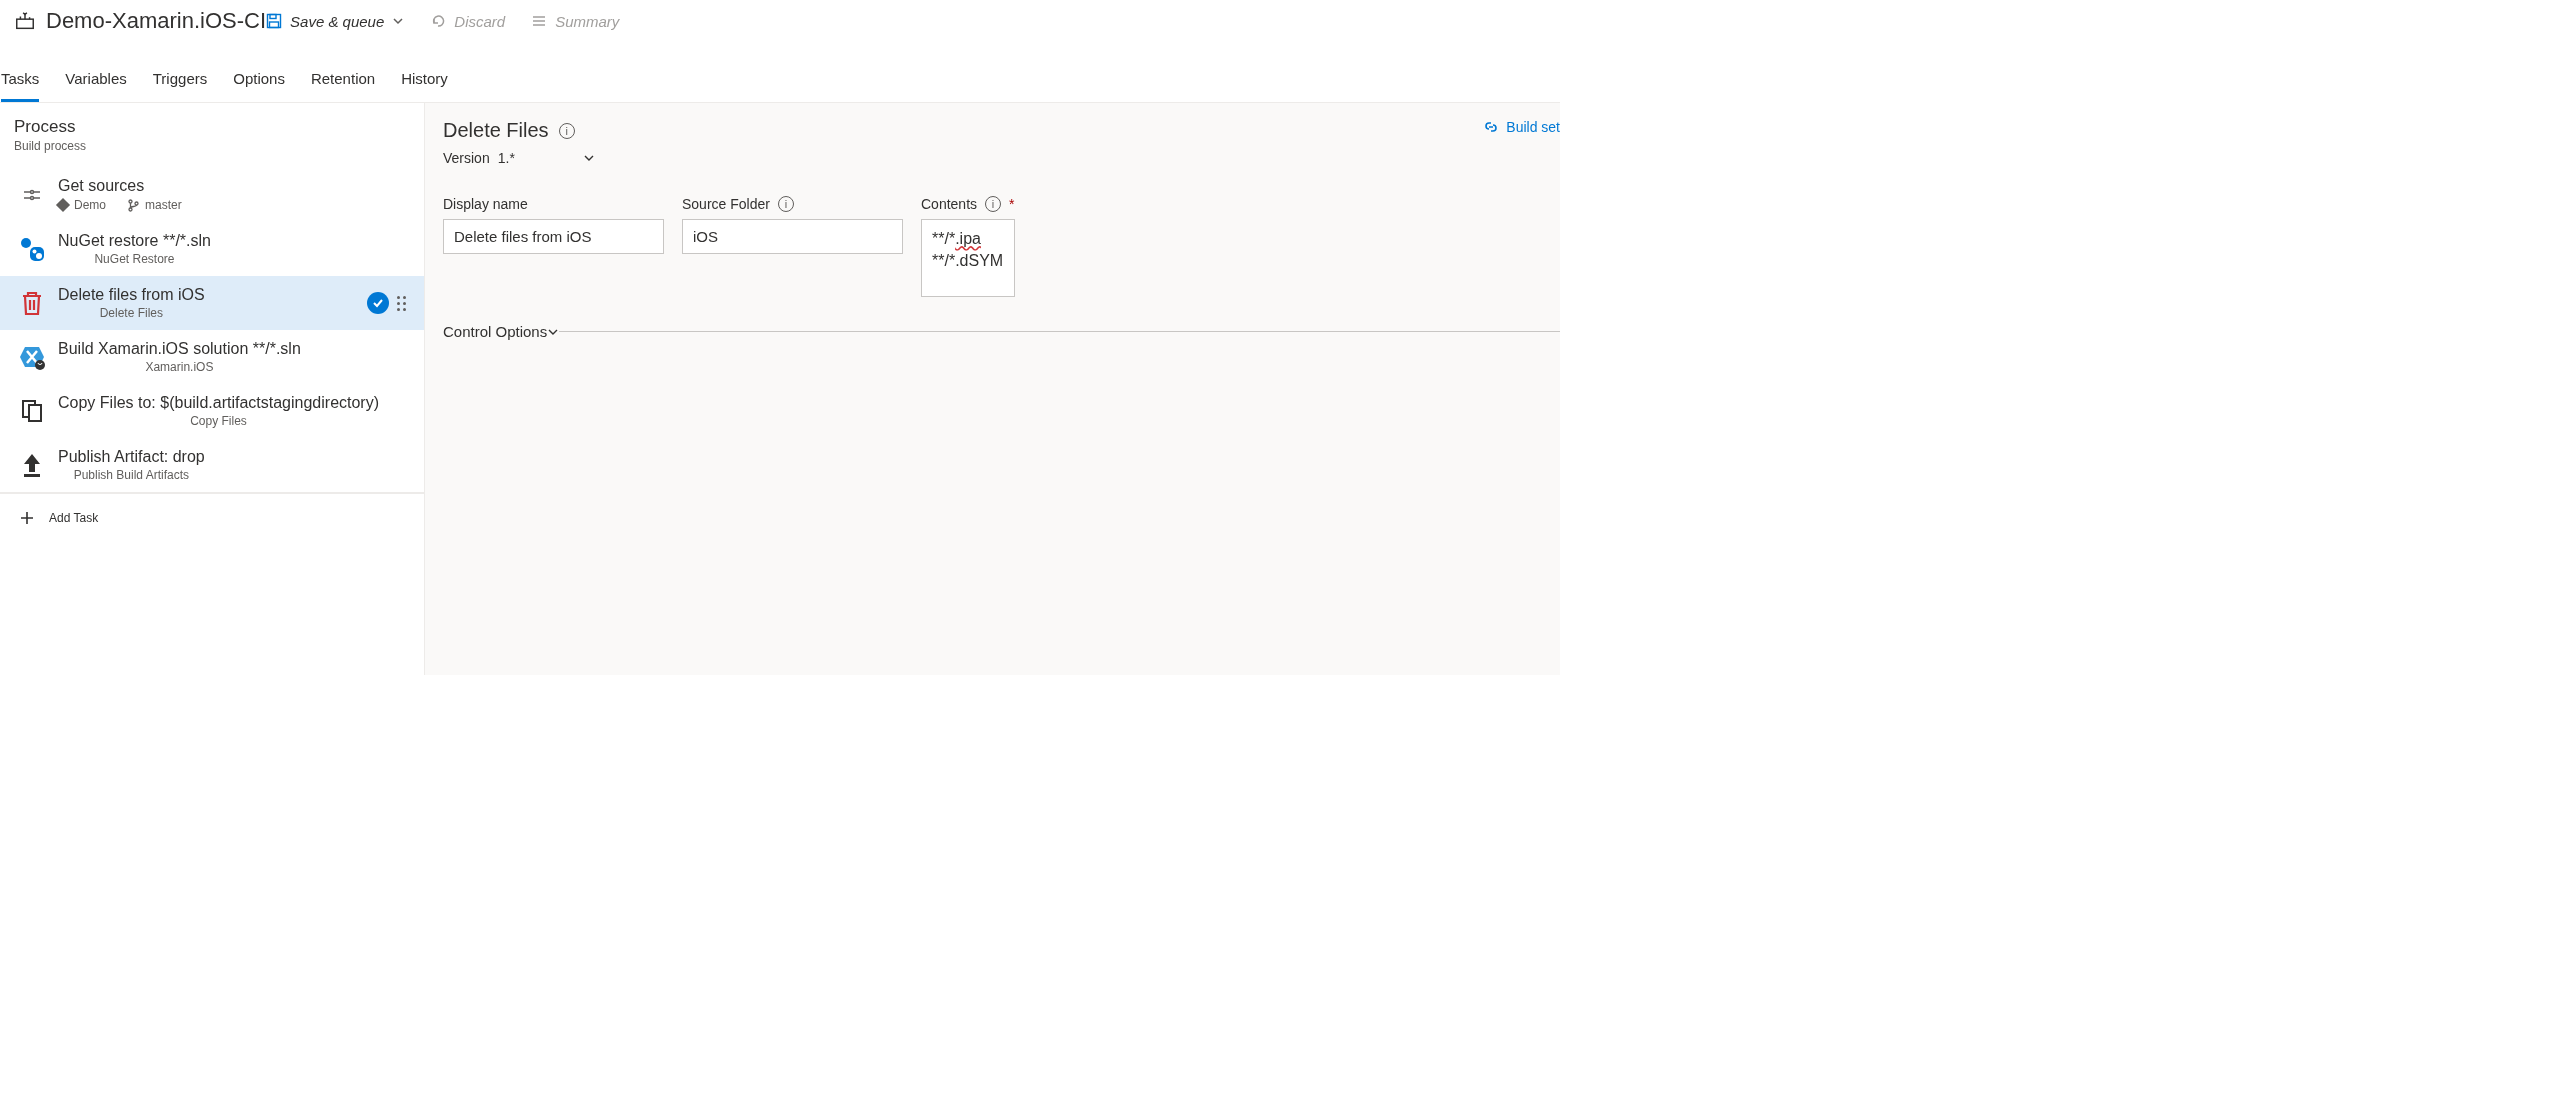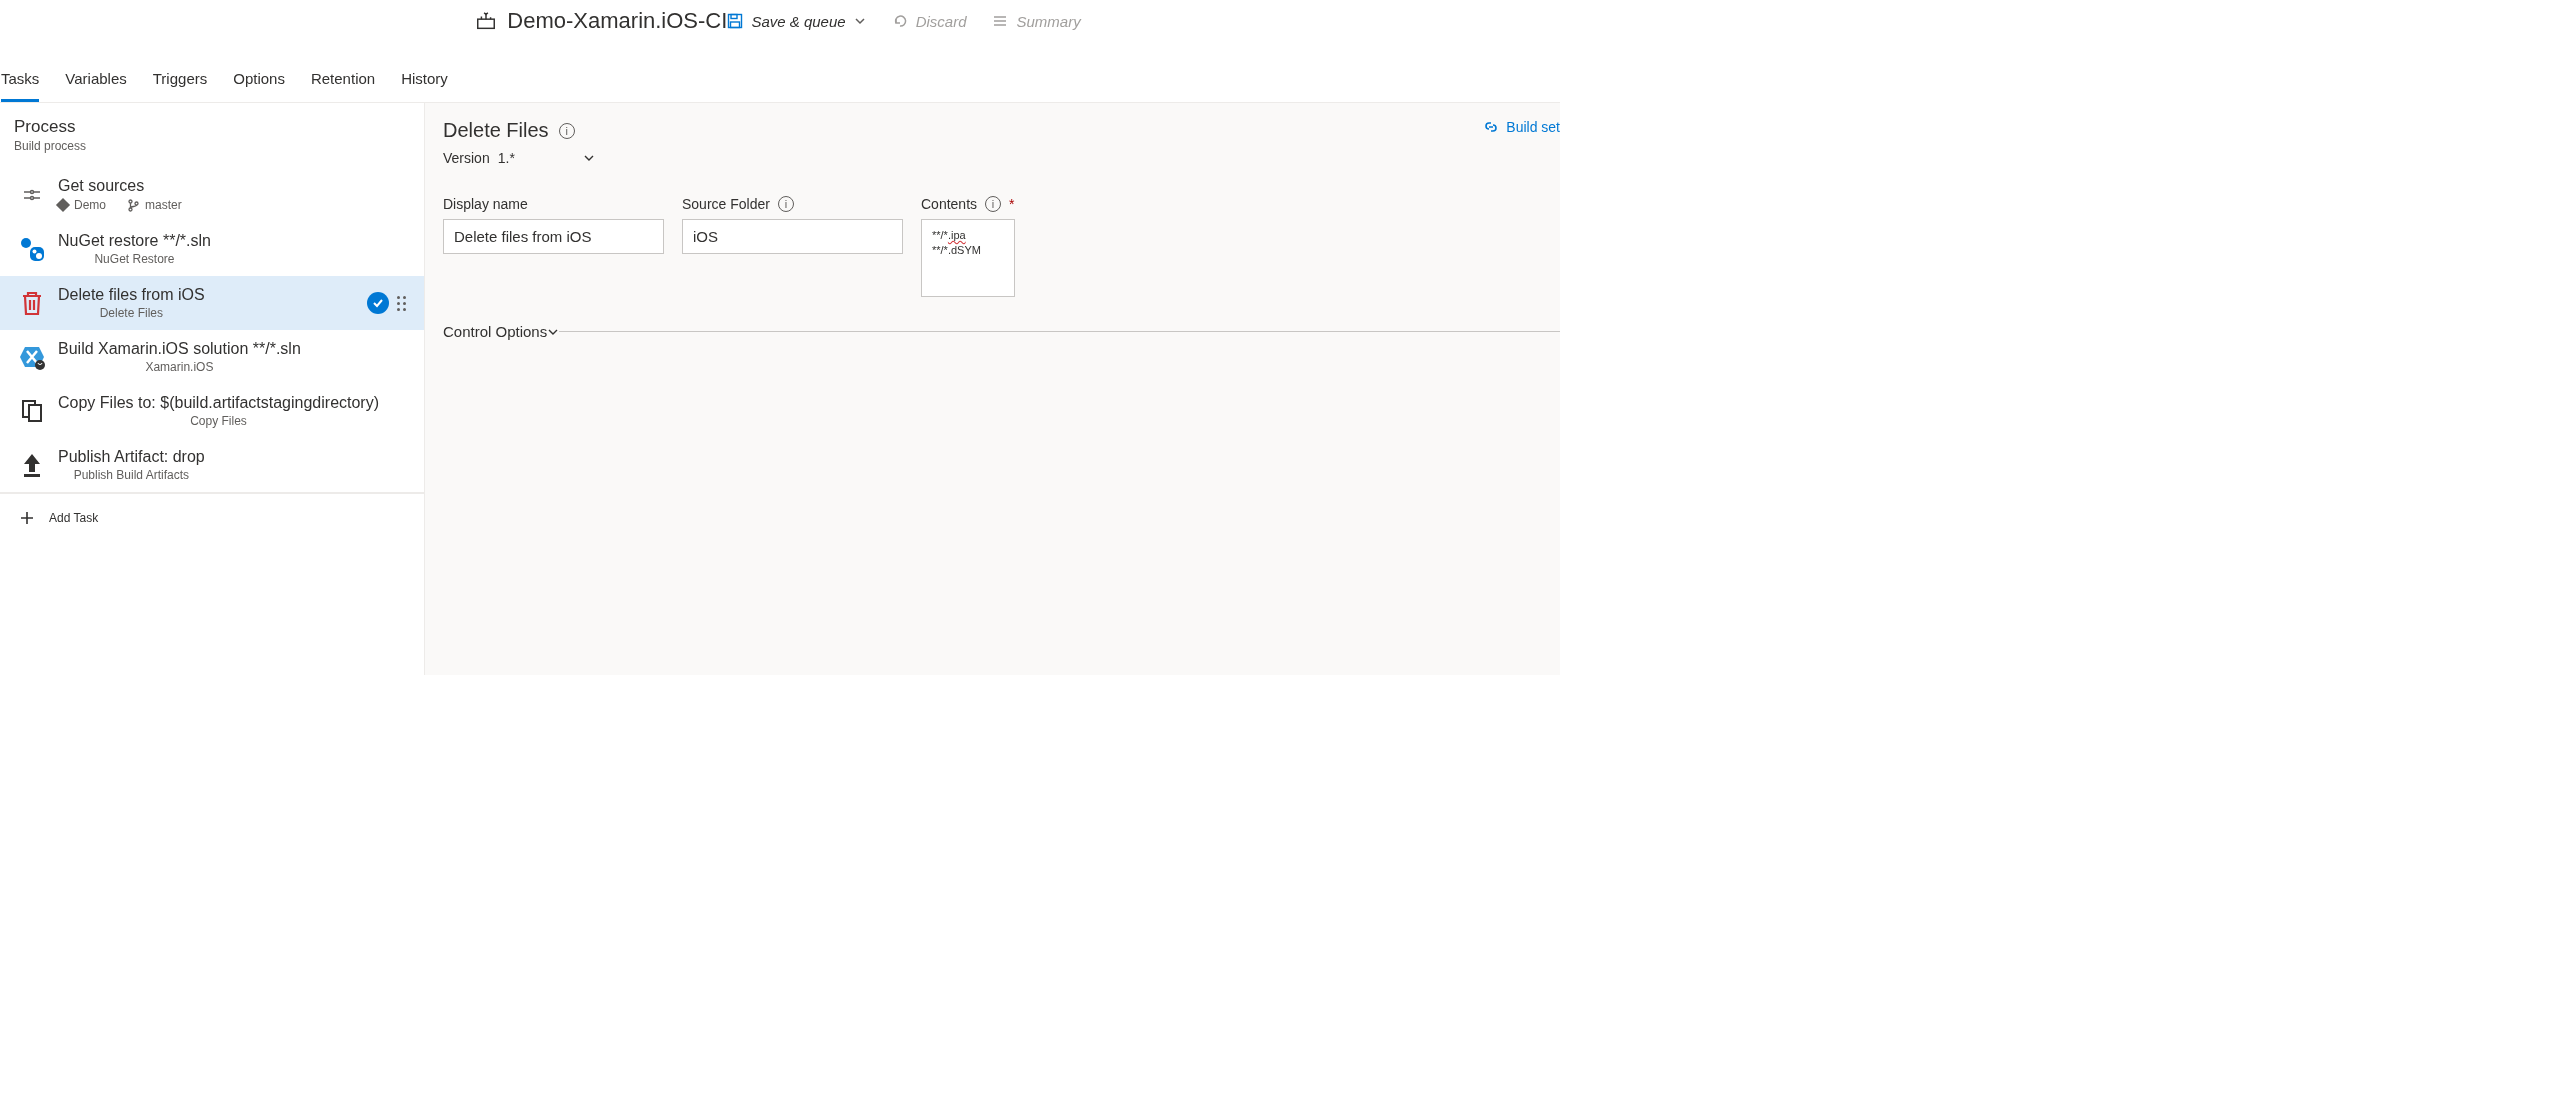--- a/index.html
+++ b/index.html
@@ -1,20 +1,20 @@
 <!DOCTYPE html>
 <html><head>
 <meta charset="utf-8">
 <style>
   * { box-sizing: border-box; margin:0; padding:0; }
   html,body { width:100%; height:100%; font-family:"Segoe UI",Arial,sans-serif; color:#323130; background:#fff; overflow:hidden; }
   .root { width:1560px; height:675px; display:flex; flex-direction:column; }
 
   
-  .header { display:flex; align-items:center; justify-content:center; padding:8px 18px 0 14px; }
+  .header { display:flex; align-items:center; justify-content:flex-start; padding:8px 18px 0 14px; }
   .header-left { display:flex; align-items:center; gap:10px; }
   .pipeline-icon { width:22px; height:22px; display:inline-flex; align-items:center; justify-content:center; }
   .pipeline-title { font-size:22px; font-weight:400; color:#323130; }
   .header-right { display:flex; align-items:center; gap:26px; font-size:15px; }
   .toolbar-btn { display:flex; align-items:center; gap:8px; color:#323130; cursor:pointer;font-style:italic; }
   .toolbar-btn.disabled { color:#a19f9d; cursor:default; }
   .save-ico { color:#0078d4; font-size:16px; }
   .chev { color:#605e5c; }
 
   
@@ -60,21 +60,21 @@
   .info-ico { width:16px; height:16px; border:1px solid #605e5c; border-radius:50%; display:inline-flex; align-items:center; justify-content:center; font-size:11px; color:#605e5c; }
   .version-line { font-size:14px; color:#323130; display:flex; align-items:center; gap:8px; }
   .version-line .chev-v { margin-left:60px; }
   .link-settings { color:#0078d4; font-size:14px; display:flex; align-items:center; gap:7px; }
   .link-ico { font-size:15px; }
 
   .form { margin-top:30px; display:flex; flex-direction:row; gap:18px; max-width:none; }
   .field-label { font-size:14px; color:#323130; display:flex; align-items:center; gap:8px; }
   .req { color:#a80000; }
   .text-input { margin-top:7px; width:100%; padding:8px 10px; font-size:15px; border:1px solid #c8c6c4; background:#fff; color:#323130; font-family:inherit; }
-  .text-area { margin-top:7px; width:100%; padding:8px 10px; font-size:11px; border:1px solid #c8c6c4; background:#fff; color:#323130; font-family:inherit; resize:vertical; height:78px; line-height:1.4; }
+  .text-area { margin-top:7px; width:100%; padding:8px 10px; font-size:16px; border:1px solid #c8c6c4; background:#fff; color:#323130; font-family:inherit; resize:vertical; height:78px; line-height:1.4; }
   .spell-err { text-decoration:underline wavy #d13438; text-decoration-skip-ink:none; }
 
   .section-header { display:flex; align-items:center; font-size:15px; color:#323130; margin-top:26px; }
   .section-line { flex:1; height:1px; background:#c8c6c4; }
 
   
   svg { display:block; }
 </style>
 </head>
 <body>

